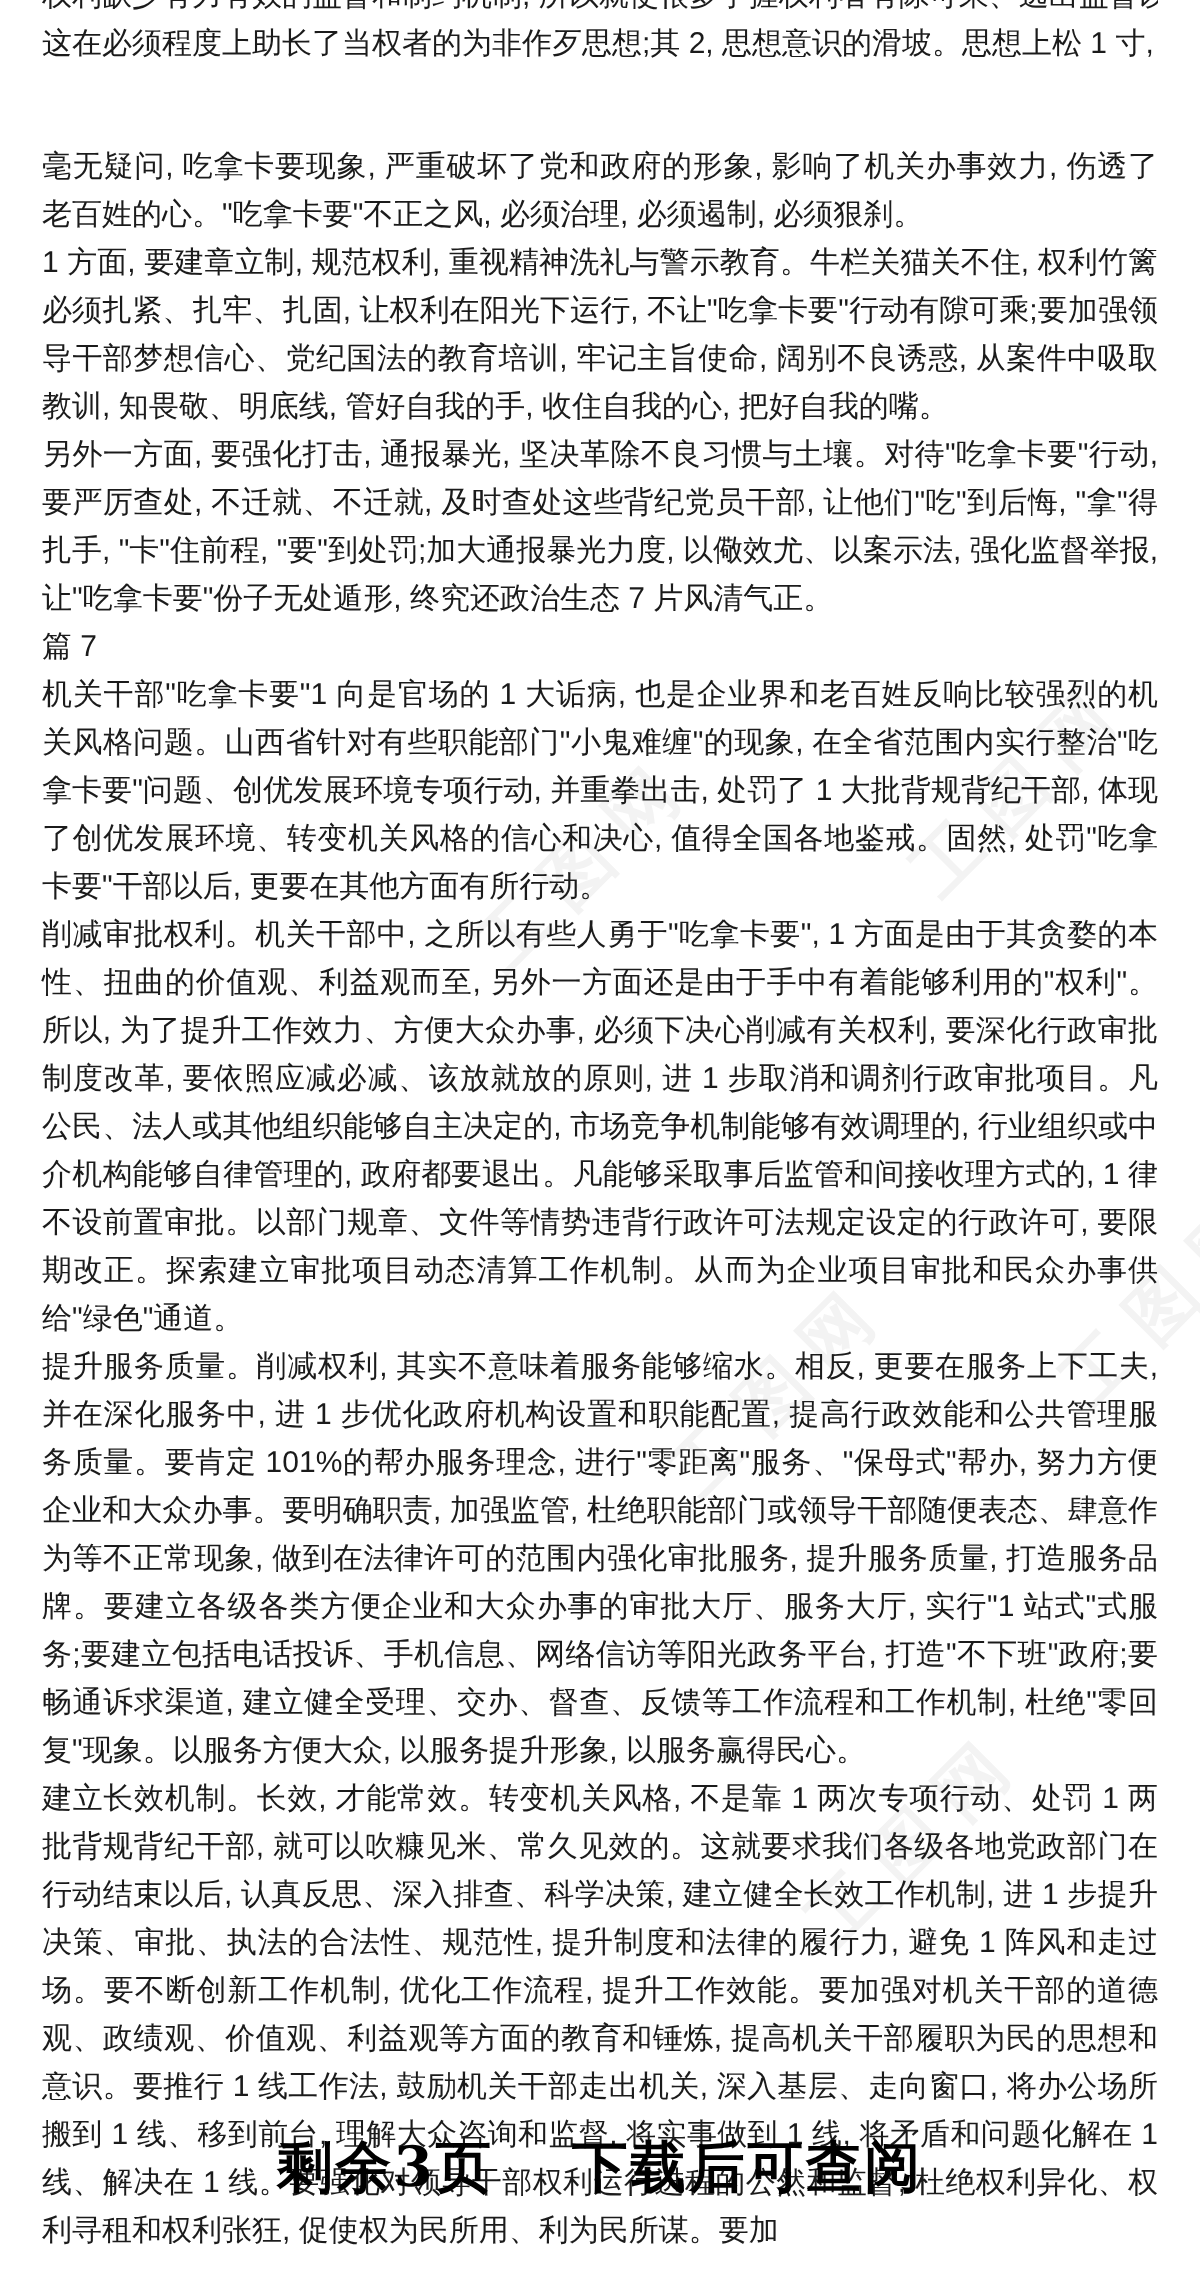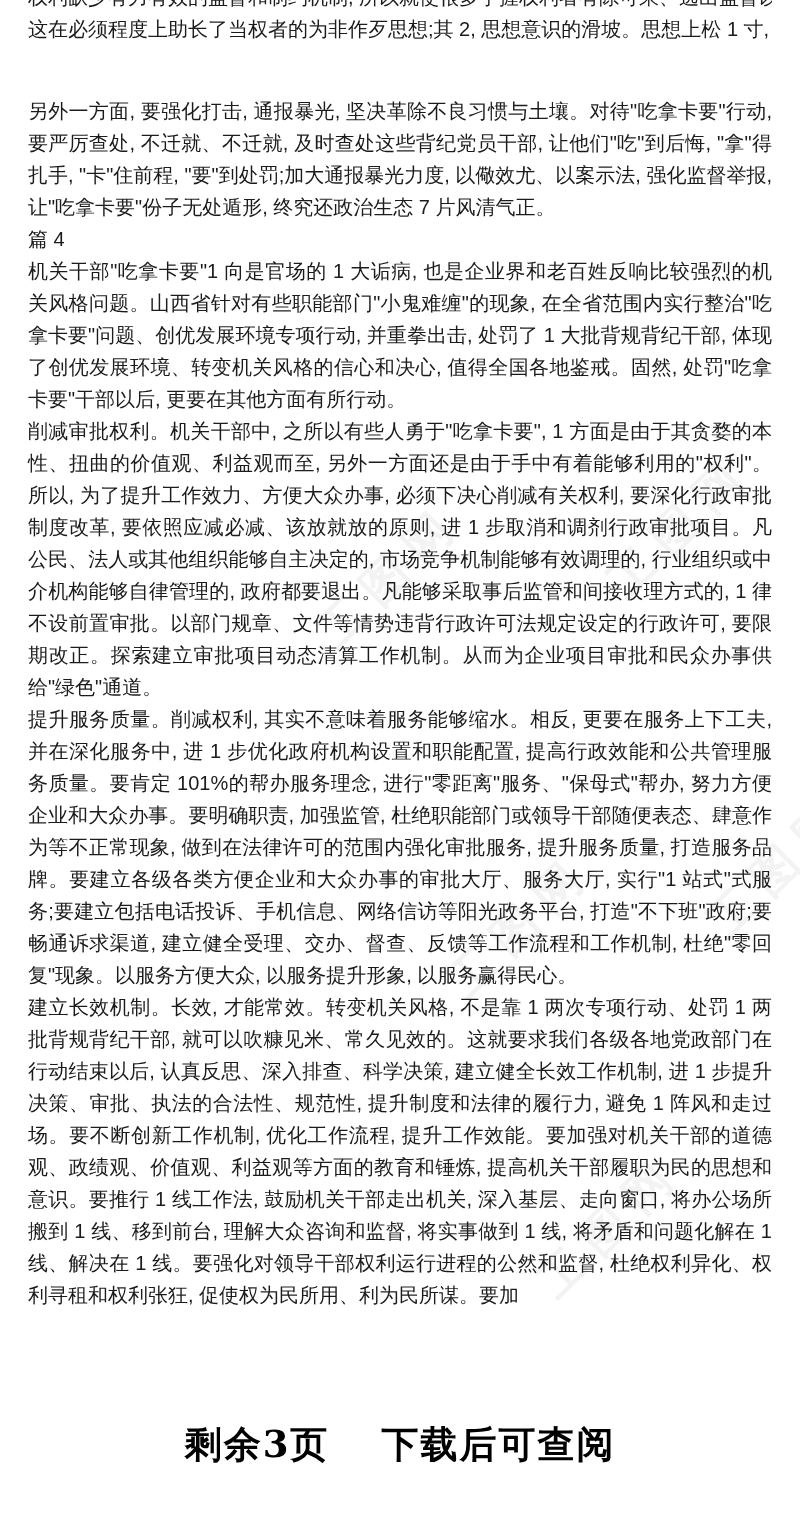--- a/index.html
+++ b/index.html
@@ -97,22 +97,24 @@
   <div class="content">
     <div class="para para-first">
       <div class="clip-top">
         <div class="line">权利缺少有力有效的监督和制约机制, 所以就使很多手握权利者有隙可乘、逃出监督以外,</div>
       </div>
       <div class="line">这在必须程度上助长了当权者的为非作歹思想;其 2, 思想意识的滑坡。思想上松 1 寸, 行动</div>
     </div>
 
     <div>
 
+        <p class="para">毫无疑问, 吃拿卡要现象, 严重破坏了党和政府的形象, 影响了机关办事效力, 伤透了老百姓的心。"吃拿卡要"不正之风, 必须治理, 必须遏制, 必须狠刹。</p>
+        <p class="para">1 方面, 要建章立制, 规范权利, 重视精神洗礼与警示教育。牛栏关猫关不住, 权利竹篱必须扎紧、扎牢、扎固, 让权利在阳光下运行, 不让"吃拿卡要"行动有隙可乘;要加强领导干部梦想信心、党纪国法的教育培训, 牢记主旨使命, 阔别不良诱惑, 从案件中吸取教训, 知畏敬、明底线, 管好自我的手, 收住自我的心, 把好自我的嘴。</p>
         <p class="para">另外一方面, 要强化打击, 通报暴光, 坚决革除不良习惯与土壤。对待"吃拿卡要"行动, 要严厉查处, 不迁就、不迁就, 及时查处这些背纪党员干部, 让他们"吃"到后悔, "拿"得扎手, "卡"住前程, "要"到处罚;加大通报暴光力度, 以儆效尤、以案示法, 强化监督举报, 让"吃拿卡要"份子无处遁形, 终究还政治生态 7 片风清气正。</p>
-        <p class="para">篇 4</p>
+        <p class="para">篇 7</p>
         <p class="para">机关干部"吃拿卡要"1 向是官场的 1 大诟病, 也是企业界和老百姓反响比较强烈的机关风格问题。山西省针对有些职能部门"小鬼难缠"的现象, 在全省范围内实行整治"吃拿卡要"问题、创优发展环境专项行动, 并重拳出击, 处罚了 1 大批背规背纪干部, 体现了创优发展环境、转变机关风格的信心和决心, 值得全国各地鉴戒。固然, 处罚"吃拿卡要"干部以后, 更要在其他方面有所行动。</p>
         <p class="para">削减审批权利。机关干部中, 之所以有些人勇于"吃拿卡要", 1 方面是由于其贪婺的本性、扭曲的价值观、利益观而至, 另外一方面还是由于手中有着能够利用的"权利"。所以, 为了提升工作效力、方便大众办事, 必须下决心削减有关权利, 要深化行政审批制度改革, 要依照应减必减、该放就放的原则, 进 1 步取消和调剂行政审批项目。凡公民、法人或其他组织能够自主决定的, 市场竞争机制能够有效调理的, 行业组织或中介机构能够自律管理的, 政府都要退出。凡能够采取事后监管和间接收理方式的, 1 律不设前置审批。以部门规章、文件等情势违背行政许可法规定设定的行政许可, 要限期改正。探索建立审批项目动态清算工作机制。从而为企业项目审批和民众办事供给"绿色"通道。</p>
         <p class="para">提升服务质量。削减权利, 其实不意味着服务能够缩水。相反, 更要在服务上下工夫, 并在深化服务中, 进 1 步优化政府机构设置和职能配置, 提高行政效能和公共管理服务质量。要肯定 101%的帮办服务理念, 进行"零距离"服务、"保母式"帮办, 努力方便企业和大众办事。要明确职责, 加强监管, 杜绝职能部门或领导干部随便表态、肆意作为等不正常现象, 做到在法律许可的范围内强化审批服务, 提升服务质量, 打造服务品牌。要建立各级各类方便企业和大众办事的审批大厅、服务大厅, 实行"1 站式"式服务;要建立包括电话投诉、手机信息、网络信访等阳光政务平台, 打造"不下班"政府;要畅通诉求渠道, 建立健全受理、交办、督查、反馈等工作流程和工作机制, 杜绝"零回复"现象。以服务方便大众, 以服务提升形象, 以服务赢得民心。</p>
         <p class="para">建立长效机制。长效, 才能常效。转变机关风格, 不是靠 1 两次专项行动、处罚 1 两批背规背纪干部, 就可以吹糠见米、常久见效的。这就要求我们各级各地党政部门在行动结束以后, 认真反思、深入排查、科学决策, 建立健全长效工作机制, 进 1 步提升决策、审批、执法的合法性、规范性, 提升制度和法律的履行力, 避免 1 阵风和走过场。要不断创新工作机制, 优化工作流程, 提升工作效能。要加强对机关干部的道德观、政绩观、价值观、利益观等方面的教育和锤炼, 提高机关干部履职为民的思想和意识。要推行 1 线工作法, 鼓励机关干部走出机关, 深入基层、走向窗口, 将办公场所搬到 1 线、移到前台, 理解大众咨询和监督, 将实事做到 1 线, 将矛盾和问题化解在 1 线、解决在 1 线。要强化对领导干部权利运行进程的公然和监督, 杜绝权利异化、权利寻租和权利张狂, 促使权为民所用、利为民所谋。要加</p>
       </div>
   </div>
 
   <div class="footer-banner">
     <span class="remaining">剩余3页</span><span>下载后可查阅</span>
   </div>

